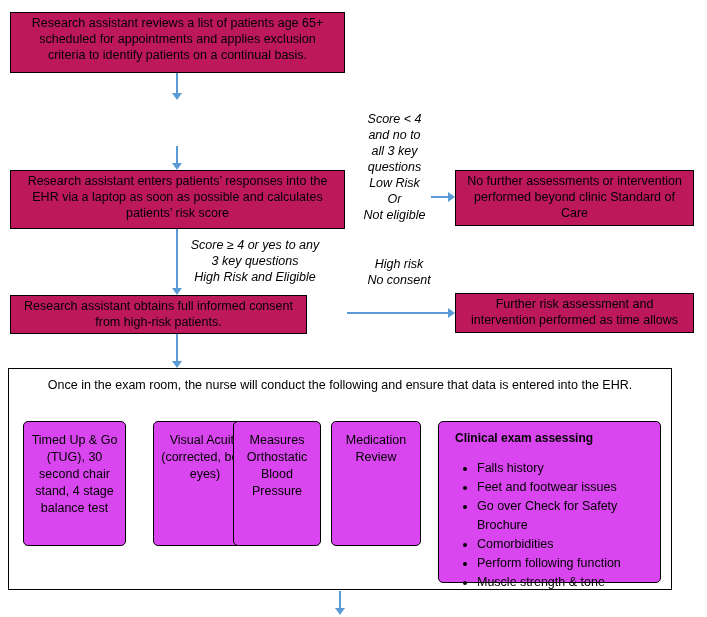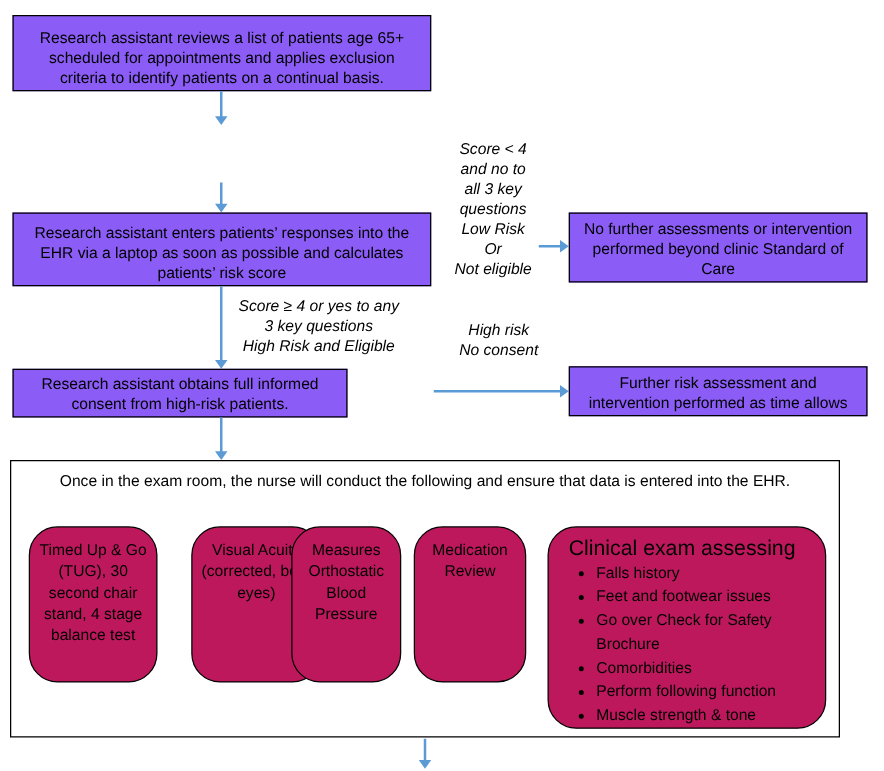--- a/index.html
+++ b/index.html
@@ -12,23 +12,23 @@
   .canvas {
     position: relative;
     width: 707px;
     height: 617px;
     background: #ffffff;
     overflow: hidden;
   }
   .box {
     position: absolute;
     border: 1px solid var(--line, #000);
-    background: #8b5cf6;
+    background: #be185d;
     display: flex;
-    align-items: flex-end;
+    align-items: flex-start;
     justify-content: center;
     text-align: center;
     font-size: 12.5px;
     line-height: 16px;
     padding: 2px 8px;
     box-sizing: border-box;
   }
   .bigbox {
     position: absolute;
     border: 1px solid var(--line, #000);
@@ -38,36 +38,37 @@
   .bigbox .header {
     margin-top: 8px;
     text-align: center;
     font-size: 12.5px;
     line-height: 16px;
     padding: 0 10px;
   }
   .rbox {
     position: absolute;
     border: 1px solid var(--line, #000);
-    border-radius: 23px;
-    background: #be185d;
+    border-radius: 5px;
+    background: #d946ef;
     font-size: 12.5px;
     line-height: 17px;
     text-align: center;
     padding: 10px 5px 4px 5px;
     box-sizing: border-box;
   }
   .rbox.clinical {
     text-align: left;
     padding: 8px 8px 4px 16px;
   }
   .clinical-title {
-    font-size: 17px;
+    font-size: 12px;
     line-height: 17px;
-    margin-bottom: 2px;
+    margin-bottom: 12px;
+    font-weight: bold;
   }
   .clinical-list {
     margin: 0;
     padding-left: 22px;
     font-size: 12.5px;
     line-height: 19px;
     list-style-type: disc;
   }
   .flabel {
     position: absolute;
@@ -138,21 +139,21 @@
 
   <div class="flabel" style="left:180px; top:237px; width:150px;">Score ≥ 4 or yes to any
 3 key questions
 High Risk and Eligible</div>
 
   <div class="arrow down" style="left:171px; top:229px; width:12px; height:66px;">
     <div class="stem"></div>
     <div class="head"></div>
   </div>
 
-  <div class="box" style="left:10px; top:295px; width:268px; height:39px;">
+  <div class="box" style="left:10px; top:295px; width:297px; height:39px;">
     <div>Research assistant obtains full informed consent from high-risk patients.</div>
   </div>
 
   <div class="flabel" style="left:357px; top:256px; width:84px;">High risk
 No consent</div>
 
   <div class="arrow right" style="left:347px; top:307px; width:108px; height:12px;">
     <div class="stem"></div>
     <div class="head"></div>
   </div>

